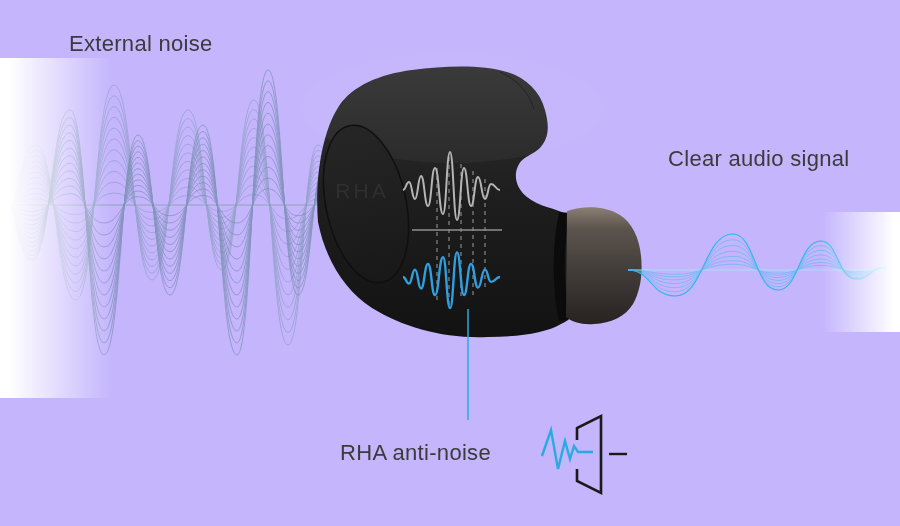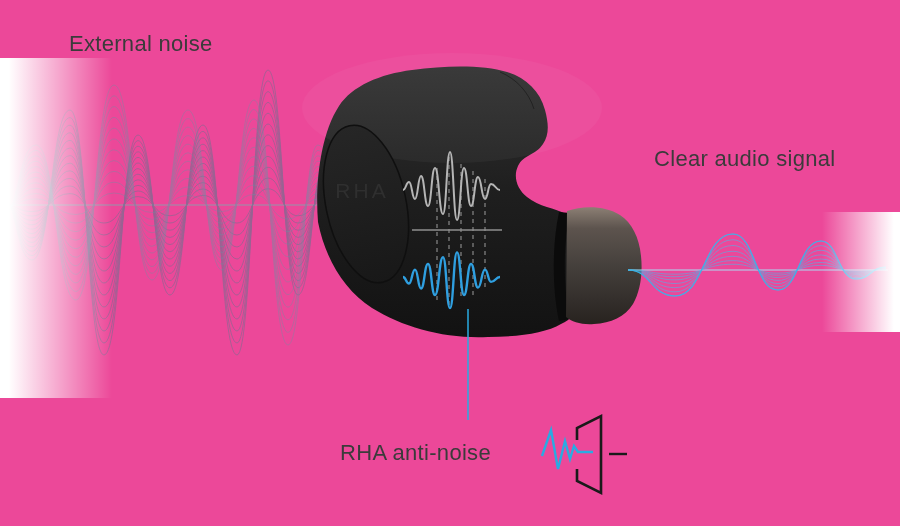--- a/index.html
+++ b/index.html
@@ -1,26 +1,26 @@
 <!DOCTYPE html>
 <html><head>
 <meta charset="utf-8">
 <style>
   html,body{margin:0;padding:0;background:#fff;}
   #page{
-    position:relative;width:900px;height:526px;background:#ec4899;
+    position:relative;width:900px;height:526px;background:#c4b5fd;
     overflow:hidden;font-family:"Liberation Sans",sans-serif;
   }
   #scene{position:absolute;left:0;top:0;}
   .label{
     position:absolute;font-size:22px;line-height:26px;color:#3b3b3b;
     letter-spacing:.3px;font-weight:400;white-space:nowrap;
   }
   .label-external{left:69px;top:31px;}
-  .label-clear{left:654px;top:146px;text-align:center;}
+  .label-clear{left:668px;top:146px;text-align:center;}
   .label-anti{left:340px;top:440px;width:182px;}
   .fade{position:absolute;pointer-events:none;}
   .fade-left{left:0;top:58px;width:112px;height:340px;
     background:linear-gradient(90deg,#ffffff 8%,rgba(255,255,255,0) 100%);}
   .fade-right{left:822px;top:212px;width:78px;height:120px;
     background:linear-gradient(270deg,#ffffff 8%,rgba(255,255,255,0) 100%);}
 </style>
 </head>
 <body>
 

